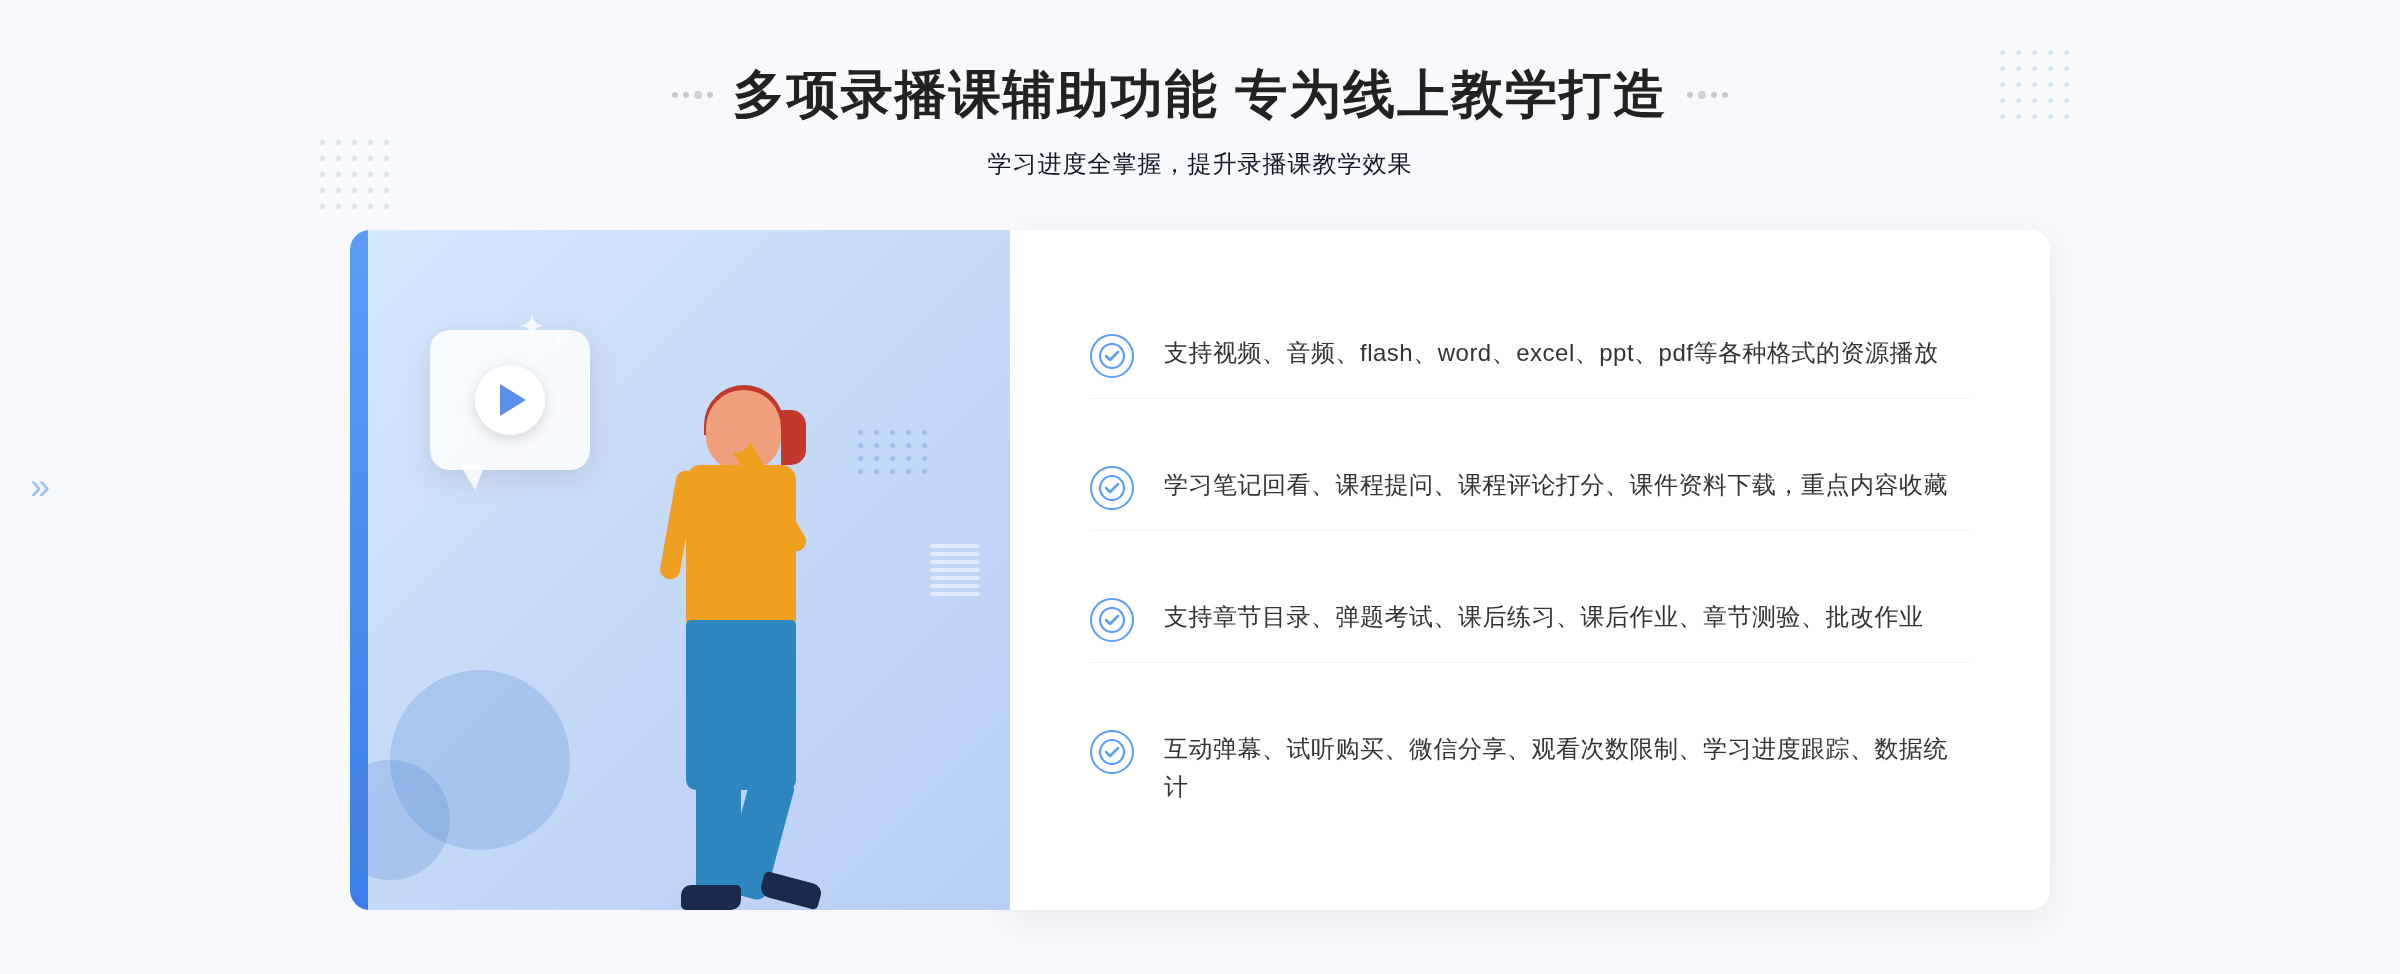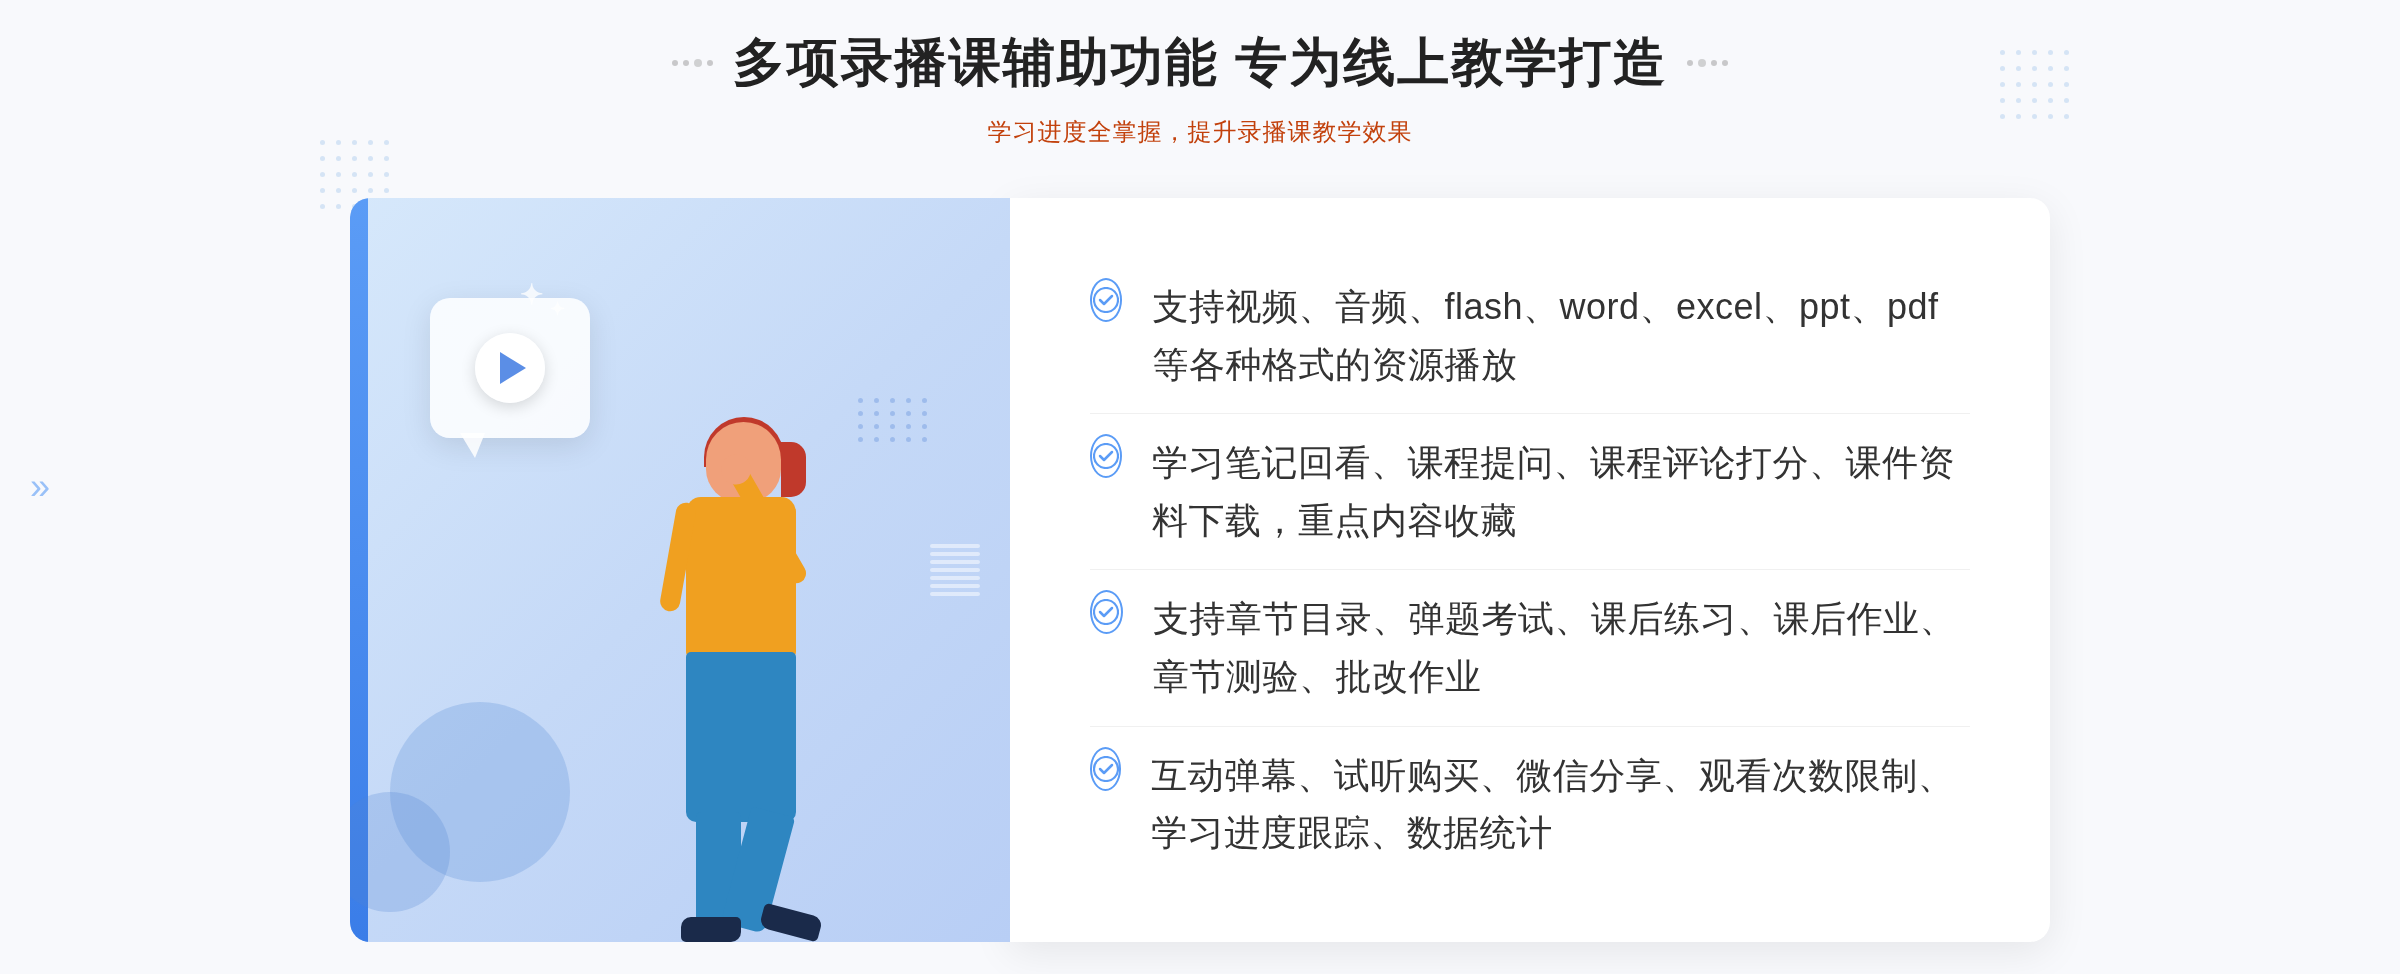--- a/index.html
+++ b/index.html
@@ -20,21 +20,21 @@
     }
 
     .page-container {
       width: 2400px;
       height: 974px;
       background: #f8f9fc;
       position: relative;
       display: flex;
       flex-direction: column;
       align-items: center;
-      padding-top: 28px;
+      padding-top: 60px;
     }
 
     
     .dots-left {
       position: absolute;
       left: 320px;
       top: 140px;
       width: 80px;
       height: 80px;
       opacity: 0.4;
@@ -102,21 +102,21 @@
 
     .header-title {
       font-size: 52px;
       font-weight: 700;
       color: #222;
       letter-spacing: 2px;
     }
 
     .header-subtitle {
       font-size: 24px;
-      color: #c2410c;
+      color: #0f172a;
       letter-spacing: 1px;
     }
 
     
     .main-content {
       display: flex;
       align-items: stretch;
       width: 1700px;
       gap: 0;
       position: relative;
@@ -399,21 +399,21 @@
       height: 44px;
       border-radius: 50%;
       border: 2.5px solid #5b9cf6;
       display: flex;
       align-items: center;
       justify-content: center;
       background: white;
     }
 
     .feature-text {
-      font-size: 36px;
+      font-size: 24px;
       color: #333;
       line-height: 1.6;
       letter-spacing: 0.5px;
     }
 
     
     .left-arrow {
       position: absolute;
       left: 30px;
       top: 50%;

